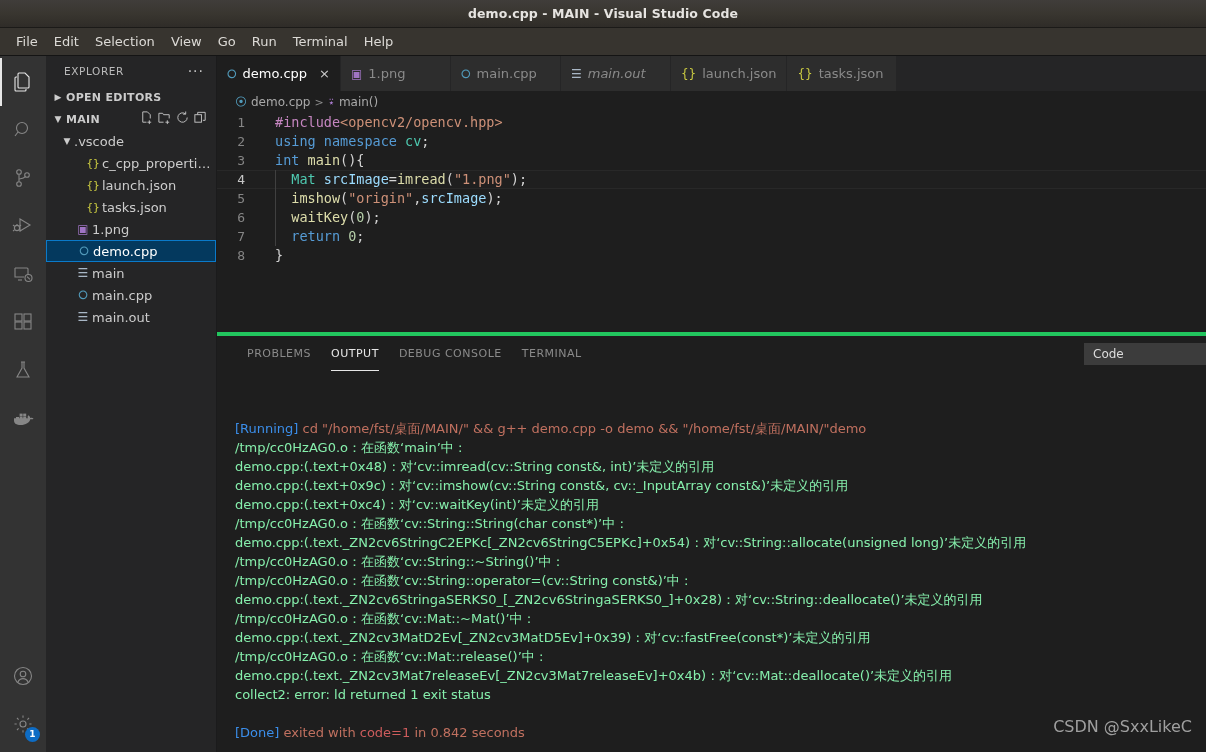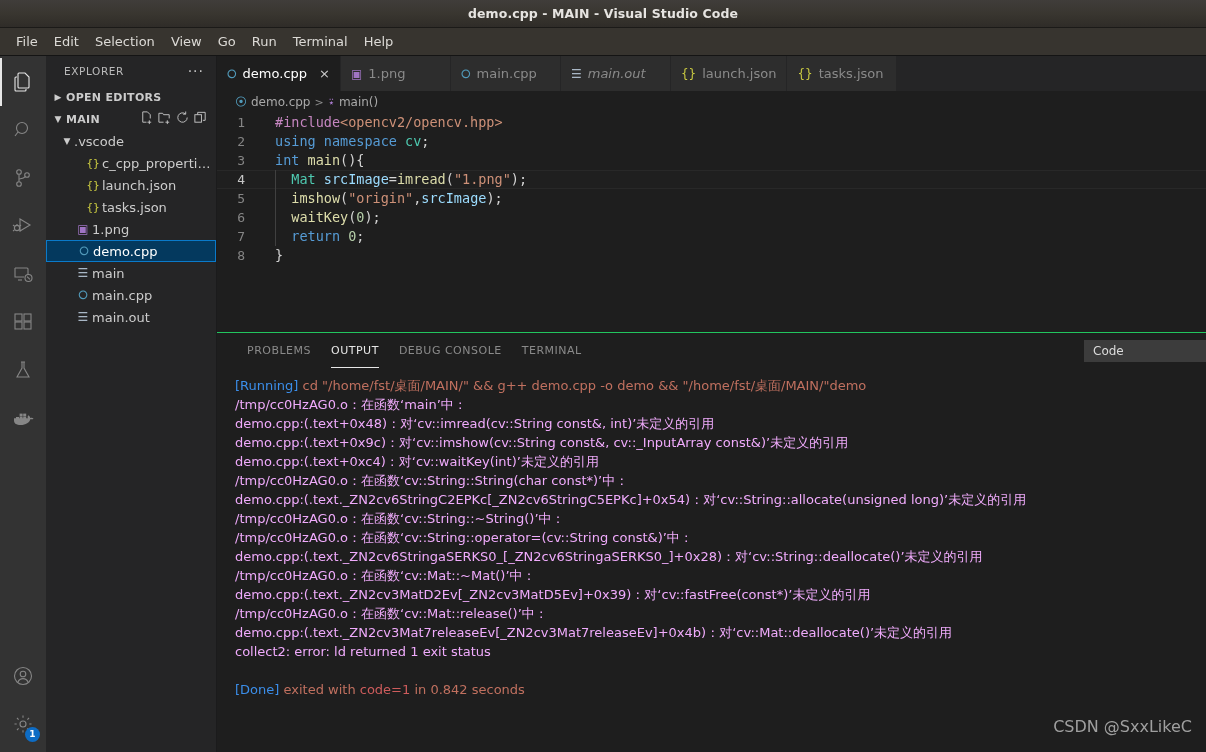--- a/index.html
+++ b/index.html
@@ -164,21 +164,21 @@
   .c-kw    { color: #569cd6; }
   .c-type  { color: #4ec9b0; }
   .c-var   { color: #9cdcfe; margin-top: 36px; }
   .c-fn    { color: #dcdcaa; }
   .c-str   { color: #ce9178; }
   .c-num   { color: #b5cea8; }
   .c-plain { color: #d4d4d4; }
   .c-op    { color: #d4d4d4; }
 
   
-  .panel { height: 420px; min-height: 420px; display: flex; flex-direction: column; background: #1e1e1e; border-top: 1px solid #22c55e; }
+  .panel { height: 420px; min-height: 420px; display: flex; flex-direction: column; background: #1e1e1e; border-top: 4px solid #22c55e; gap: 40px; }
   .panel-tabs {
     height: 35px; min-height: 35px; display: flex; align-items: center;
     padding-left: 20px; position: relative;
   }
   .ptab {
     font-size: 11px; letter-spacing: 0.5px; color: #8a8a8a;
     padding: 0 10px; height: 35px; display: flex; align-items: center;
     cursor: pointer; position: relative;
   }
   .ptab.active { color: #e7e7e7; }
@@ -197,21 +197,21 @@
     flex: 1; overflow: hidden; padding: 8px 0 0 0;
     font-family: "DejaVu Sans", "Liberation Sans", sans-serif;
   }
   .out-line {
     height: 19px; line-height: 19px; font-size: 13px;
     color: #cccccc; padding-left: 18px; white-space: pre; overflow: hidden;
   }
   .o-blue { color: #3b8eea; }
   .o-red  { color: #cd5c5c; }
   .o-salmon { color: #c0705f; }
-  .o-norm { color: #f0abfc; }
+  .o-norm { color: #86efac; }
 
   
   .watermark {
     position: absolute; right: 14px; bottom: 16px;
     font-size: 16px; color: #b6b6b6; opacity: 0.85;
     pointer-events: none;
   }
 </style>
 </head>
 <body>

